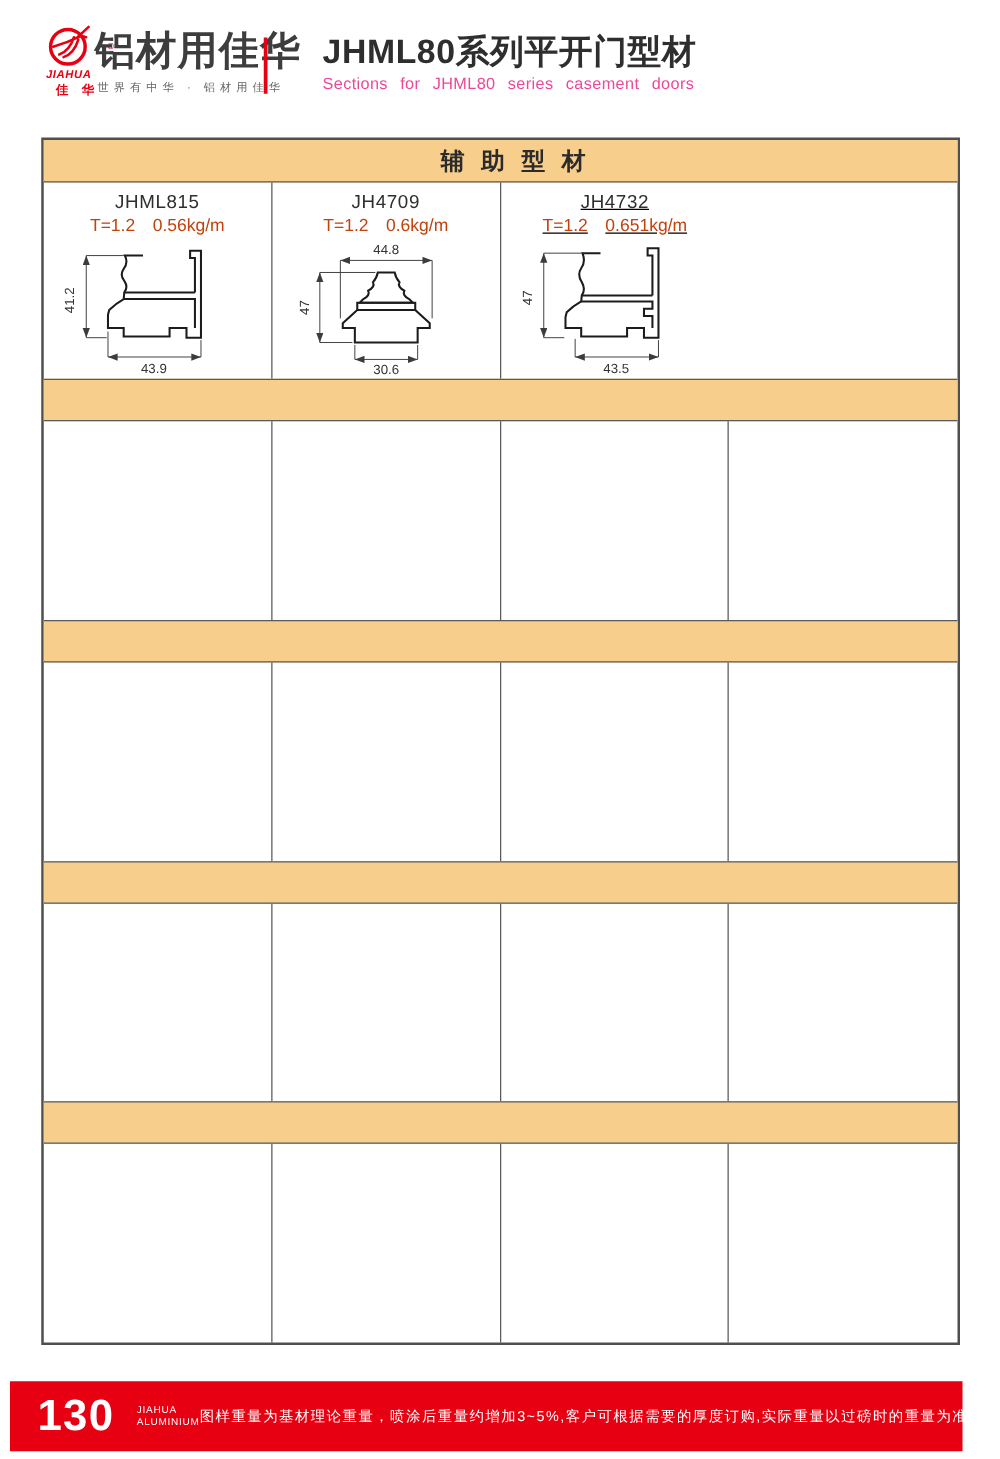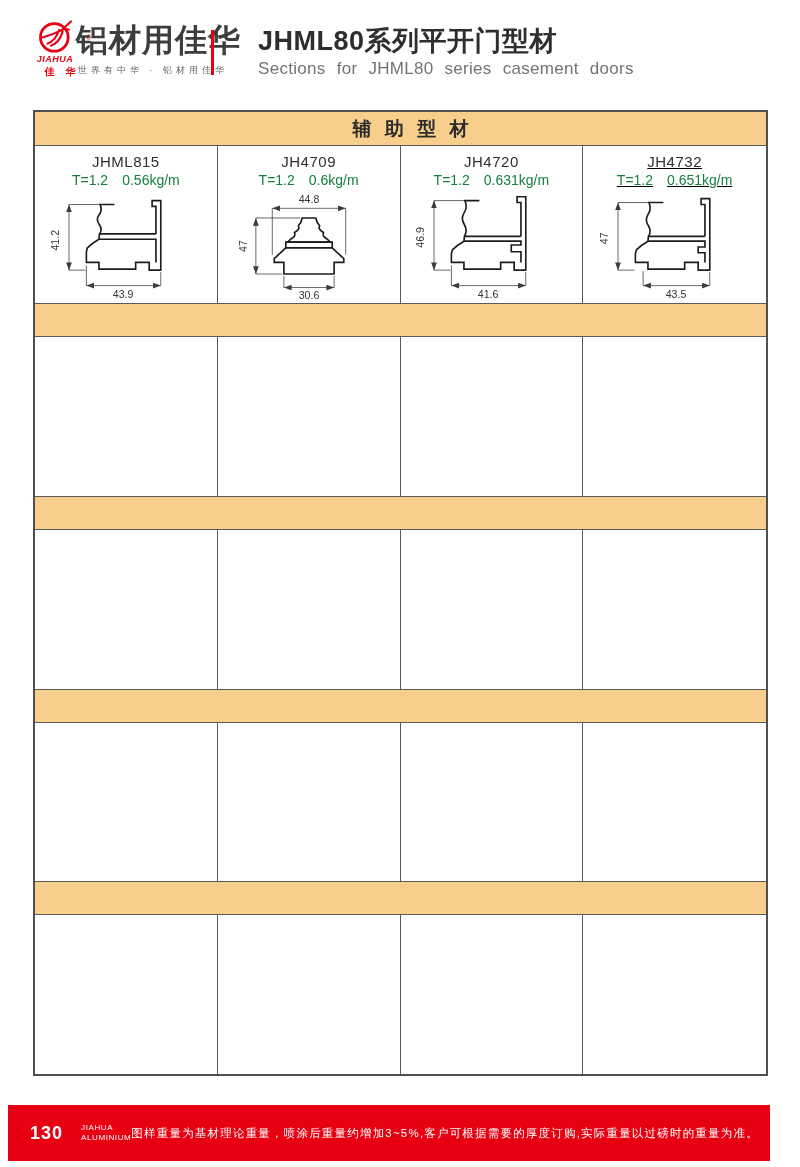--- a/index.html
+++ b/index.html
@@ -12,51 +12,51 @@
   .emblem { display:block; margin:0 auto; width:36px; height:36px; }
   .reg-mark { position:absolute; left:62px; top:16px; font-size:7px; color:#e60012; font-weight:bold; }
   .brand-en { color:#e60012; font-size:9px; font-weight:bold; font-style:italic; letter-spacing:.5px; margin-top:0; }
   .brand-cn { color:#e60012; font-size:10px; font-weight:bold; letter-spacing:4px; margin-top:1px; padding-left:14px; }
   .company { position:absolute; left:76px; top:24px; }
   .company-name { font-size:32px; font-weight:bold; color:#3d3d3d; letter-spacing:1px; line-height:1.05; }
   .slogan { font-size:9px; color:#666; letter-spacing:4px; margin-top:6px; padding-left:2px; }
   .hdr-divider { position:absolute; left:211px; top:30px; width:3px; height:45px; background:#e60012; }
   .title-wrap { position:absolute; left:223px; top:27px;margin-left:35px; }
   .title-cn { font-size:27px; font-weight:bold; color:#2e2e2e; letter-spacing:.5px; line-height:1.05; }
-  .title-en { font-size:17px; color:#737373; margin-top:4px; word-spacing:6px; letter-spacing:.3px; }
+  .title-en { font-size:13px; color:#ec4899; margin-top:4px; word-spacing:6px; letter-spacing:.3px; }
 
   
   .sheet { position:absolute; left:33px; top:110px; width:735px; height:966px;
     border:2px solid #4f4f4f; display:flex; flex-direction:column; background:#fff; }
   .band { flex:none; height:34px; background:#f8ce8c;
     border-top:1px solid #5a5a5a; border-bottom:1px solid #5a5a5a;
     display:flex; align-items:center; justify-content:center;padding-left:20px; }
   .band.first { border-top:none; }
   .band-title { font-size:19px; font-weight:bold; color:#2b2b2b; letter-spacing:.7em; padding-left:.7em; }
   .grid-row { display:grid; grid-template-columns:1fr 1fr 1fr 1fr; }
   .grid-row > div { border-right:1px solid #5a5a5a; }
   .grid-row > div:last-child { border-right:none;text-decoration:underline; }
   .profile-row { flex:none; height:157px; }
   .empty-row { flex:1; }
   .pcell { text-align:center; padding-top:7px; overflow:hidden; }
   .pmodel { font-size:15px; color:#2f2f2f; letter-spacing:.5px; }
-  .pspec { font-size:14px; color:#15803d; margin-top:2px; }
+  .pspec { font-size:14px; color:#c2410c; margin-top:2px; }
   .pspec .w { margin-left:14px; }
   .pdraw { width:170px; height:114px; margin-top:1px; }
 
   
   .pf  { stroke:#1c1c1c; stroke-width:1.7; fill:none; stroke-linejoin:miter; }
   .dim { stroke:#3c3c3c; stroke-width:.8; fill:none; }
   .ext { stroke:#3c3c3c; stroke-width:.8; fill:none; }
   .dtx { font-size:11px; fill:#333; font-family:"Liberation Sans",sans-serif; }
 
   
   .footer-band { position:absolute; left:8px; top:1105px; width:762px; height:56px;
     background:#e60012; display:flex; align-items:center; color:#fff; }
-  .page-num { font-size:18px; font-weight:bold; margin-left:22px; letter-spacing:1px; }
+  .page-num { font-size:35px; font-weight:bold; margin-left:22px; letter-spacing:1px; }
   .fdiv { width:1px; height:26px; background:#ffffff; opacity:.9; margin:0 8px 0 10px; }
   .fbrand { font-size:8px; letter-spacing:.6px; line-height:1.3; }
   .fnote { margin-left:auto; margin-right:30px; font-size:11.5px; letter-spacing:1.2px; white-space:nowrap; }
 </style>
 </head>
 <body>
 
 <div class="header">
   <div class="logo-wrap">
     <svg class="emblem" viewBox="0 0 52 52">
@@ -127,40 +127,20 @@
         <line class="dim" x1="59" y1="102" x2="111" y2="102" marker-start="url(#ar2)" marker-end="url(#ar2)"></line>
         <text class="dtx" x="85" y="15" text-anchor="middle">44.8</text>
         <text class="dtx" x="21" y="59" text-anchor="middle" transform="rotate(-90 21 59)">47</text>
         <text class="dtx" x="85" y="114" text-anchor="middle">30.6</text>
         <path class="pf" d="M78,30 H92 Q93,35 96,38 Q94,42 100,45 Q98,49 104,52 L107,55 H63 L66,52 Q72,49 70,45 Q76,42 74,38 Q77,35 78,30 Z"></path>
         <path class="pf" d="M61,55 H109 V61 H61 Z"></path>
         <path class="pf" d="M61,61 L49,72 V76 H59 V88 H111 V76 H121 V72 L109,61"></path>
       </svg>
     </div>
 
-    <div class="pcell">
-      <div class="pmodel">JH4720</div>
-      <div class="pspec">
-        <span>T=1.2</span><span class="w">0.631kg/m</span>
-      </div>
-      <svg class="pdraw" viewBox="0 0 170 118">
-        <defs>
-          <marker id="ar3" markerWidth="9" markerHeight="8" refX="8" refY="3" orient="auto-start-reverse" markerUnits="userSpaceOnUse">
-            <path d="M0,0 L8,3 L0,6 z" fill="#3c3c3c"></path>
-          </marker>
-        </defs>
-        <path class="ext" d="M26,12 H57 M26,84 H43 M44,79 V100 M121,86 V100"></path>
-        <line class="dim" x1="26" y1="12" x2="26" y2="84" marker-start="url(#ar3)" marker-end="url(#ar3)"></line>
-        <line class="dim" x1="44" y1="100" x2="121" y2="100" marker-start="url(#ar3)" marker-end="url(#ar3)"></line>
-        <text class="dtx" x="16" y="50" text-anchor="middle" transform="rotate(-90 16 50)">46.9</text>
-        <text class="dtx" x="82" y="113" text-anchor="middle">41.6</text>
-        <path class="pf" d="M73,12 H58 Q61,19 57,25 Q53.5,31 57.5,37 Q61,43 57.5,49 L57,54 Q50,58 45,63 L44,67 V76 H57 V83 H95 V76 H109 V84 H121 V8 H112 V14 H116 V49"></path>
-        <path class="pf" d="M57.5,49 H116 M57,54 H116 V58 H106 V65 H116 V76"></path>
-      </svg>
-    </div>
 
     <div class="pcell">
       <div class="pmodel">JH4732</div>
       <div class="pspec">
         <span>T=1.2</span><span class="w">0.651kg/m</span>
       </div>
       <svg class="pdraw" viewBox="0 0 170 118">
         <defs>
           <marker id="ar4" markerWidth="9" markerHeight="8" refX="8" refY="3" orient="auto-start-reverse" markerUnits="userSpaceOnUse">
             <path d="M0,0 L8,3 L0,6 z" fill="#3c3c3c"></path>

